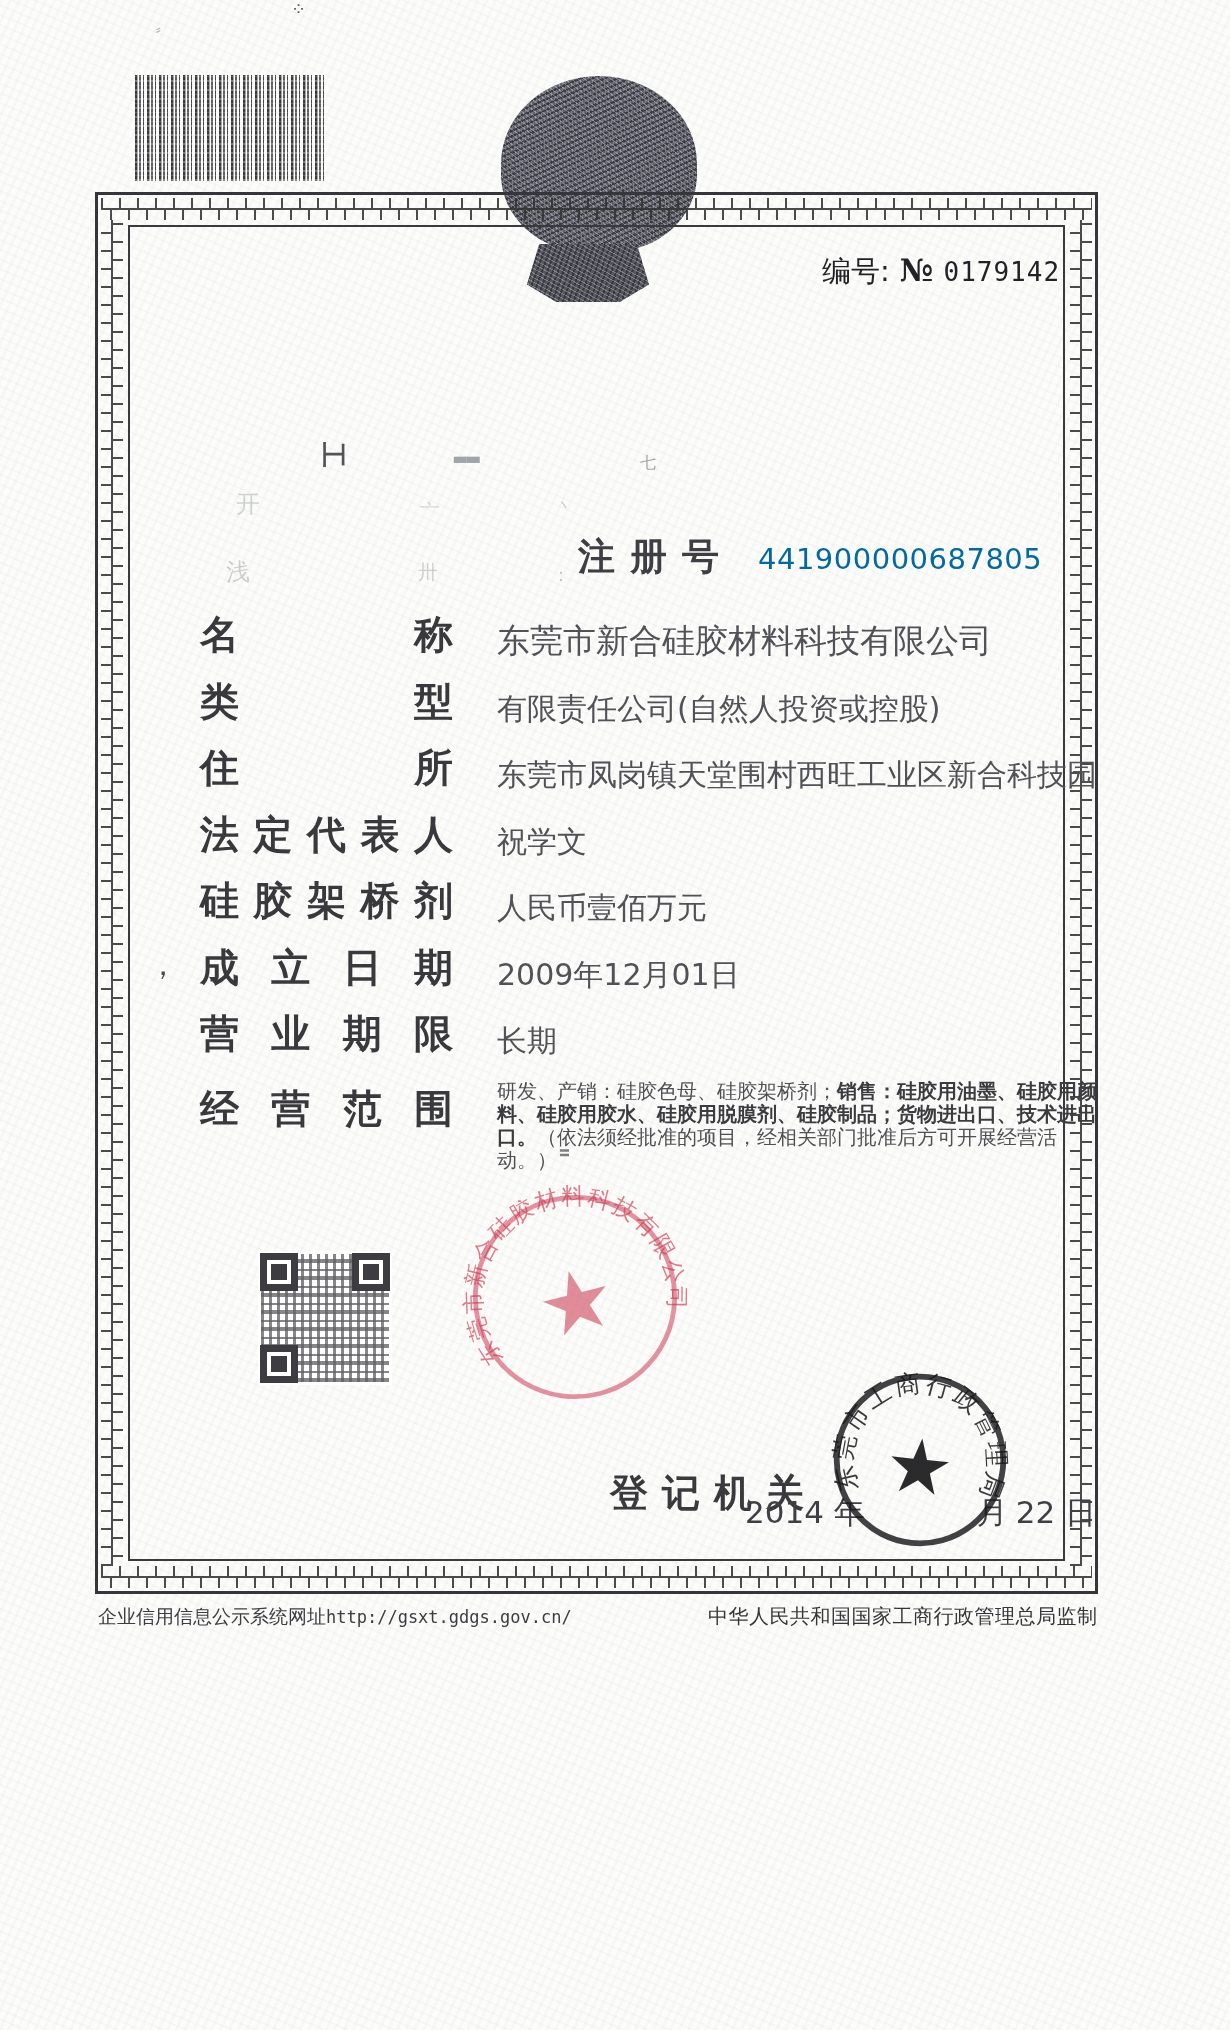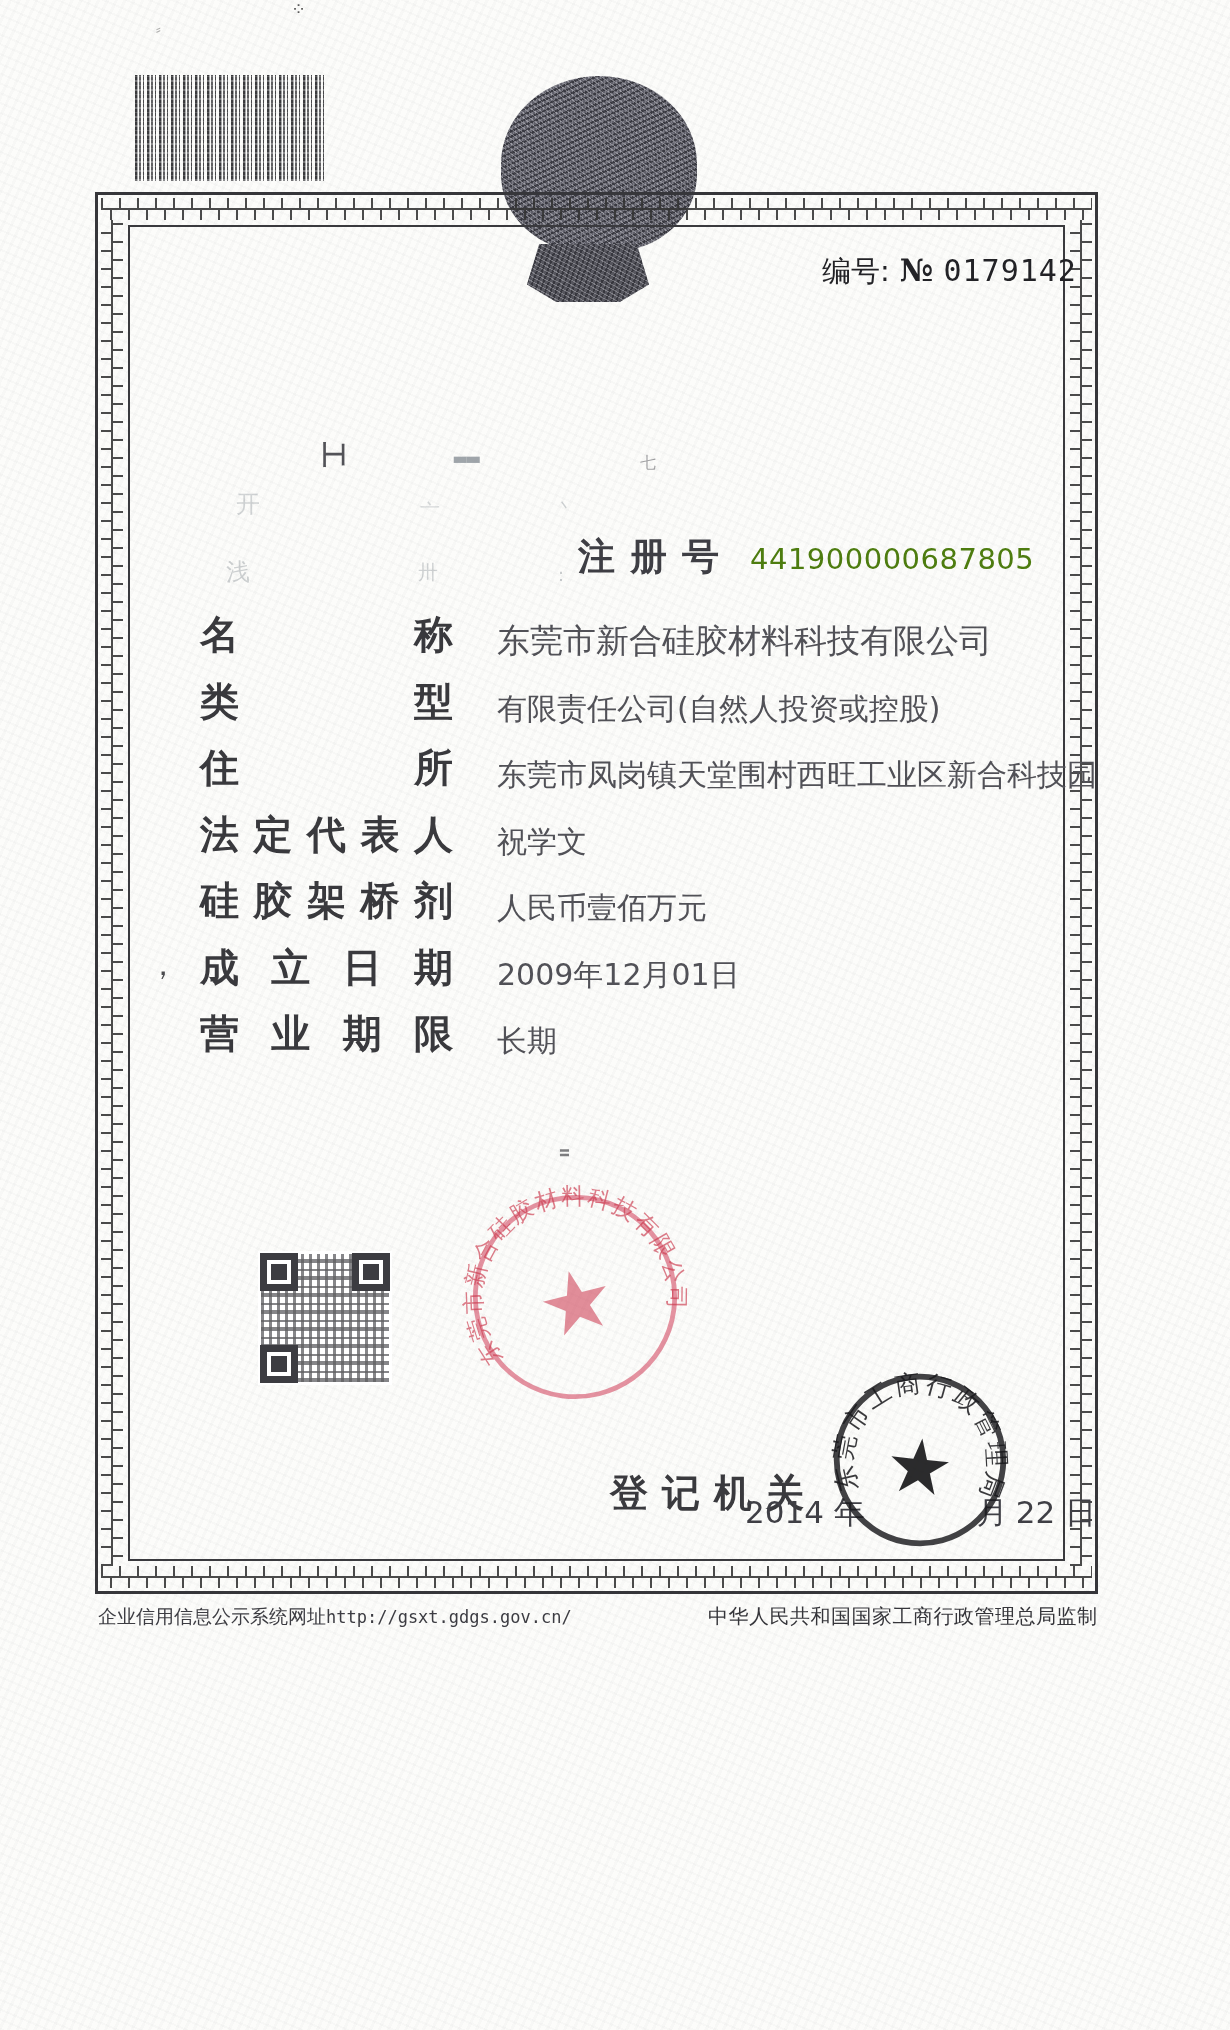--- a/index.html
+++ b/index.html
@@ -46,28 +46,28 @@
     background-image:linear-gradient(#333 0 0),
       repeating-linear-gradient(0deg,#333 0 2px,transparent 2px 18px),
       repeating-linear-gradient(0deg,transparent 0 9px,#333 9px 11px,transparent 11px 18px);
     background-size:2px 100%,10px 100%,10px 100%;
     background-position:center 0,0 0,100% 0;background-repeat:no-repeat;}
   .mz-l{left:3px}.mz-r{right:3px}
 
   
   .serial{position:absolute;left:822px;top:252px;font-size:29px;color:#222226;font-weight:500;white-space:nowrap;}
   .serial .no-sym{font-family:"DejaVu Serif",serif;font-weight:700;font-size:31px;margin-left:10px;}
-  .serial .digits{font-family:"DejaVu Sans Mono",monospace;font-size:30px;letter-spacing:1px;margin-left:10px;}
+  .serial .digits{font-family:"DejaVu Sans Mono",monospace;font-size:26px;letter-spacing:1px;margin-left:10px;}
 
   .title{position:absolute;left:285px;top:318px;margin:0;font-size:114px;font-weight:900;
          letter-spacing:26px;color:#28282b;white-space:nowrap;line-height:1.2;}
 
   .reg-line{position:absolute;left:578px;top:532px;white-space:nowrap;}
   .reg-label{font-size:37px;font-weight:600;letter-spacing:15px;color:#3e3e44;}
-  .reg-number{font-size:29px;letter-spacing:.5px;color:#4d7c0f;margin-left:16px;}
+  .reg-number{font-size:29px;letter-spacing:.5px;color:#0369a1;margin-left:24px;}
 
   .row{position:absolute;left:200px;width:905px;display:flex;align-items:flex-start;gap:27px;}
   .lbl{width:253px;flex:none;font-size:39px;font-weight:600;color:#39393d;
        text-align:justify;text-align-last:justify;line-height:1.1;}
   .val{margin-left:17px;font-size:30px;color:#515157;padding-top:8px;white-space:nowrap;}
   .v-lg{font-size:33px;padding-top:5px;}
   .scope-row .lbl{padding-top:10px;}
   .scope{margin:0 0 0 17px;width:618px;font-size:20px;line-height:23px;color:#4f4f54;padding-top:2px;}
   .scope .b{font-weight:700;color:#3c3c40;}
 
@@ -159,20 +159,24 @@
     <div class="val">人民币壹佰万元</div>
   </div>
   <div class="row" style="top:947px">
     <div class="lbl">成立日期</div>
     <div class="val">2009年12月01日</div>
   </div>
   <div class="row" style="top:1013px">
     <div class="lbl">营业期限</div>
     <div class="val">长期</div>
   </div>
+  <div class="row scope-row" style="top:1078px">
+    <div class="lbl">经营范围</div>
+    <p class="scope"><span>研发、产销：硅胶色母、硅胶架桥剂；</span><span class="b">销售：硅胶用油墨、硅胶用颜料、硅胶用胶水、硅胶用脱膜剂、硅胶制品；货物进出口、技术进出口。</span><span>（依法须经批准的项目，经相关部门批准后方可开展经营活动。）</span></p>
+  </div>
 
   <div class="qr">
     <div class="qr-noise"></div>
     <div class="finder f-tl"></div>
     <div class="finder f-tr"></div>
     <div class="finder f-bl"></div>
   </div>
 
   <div class="registry-label">登记机关</div>
   <div class="date-line">

